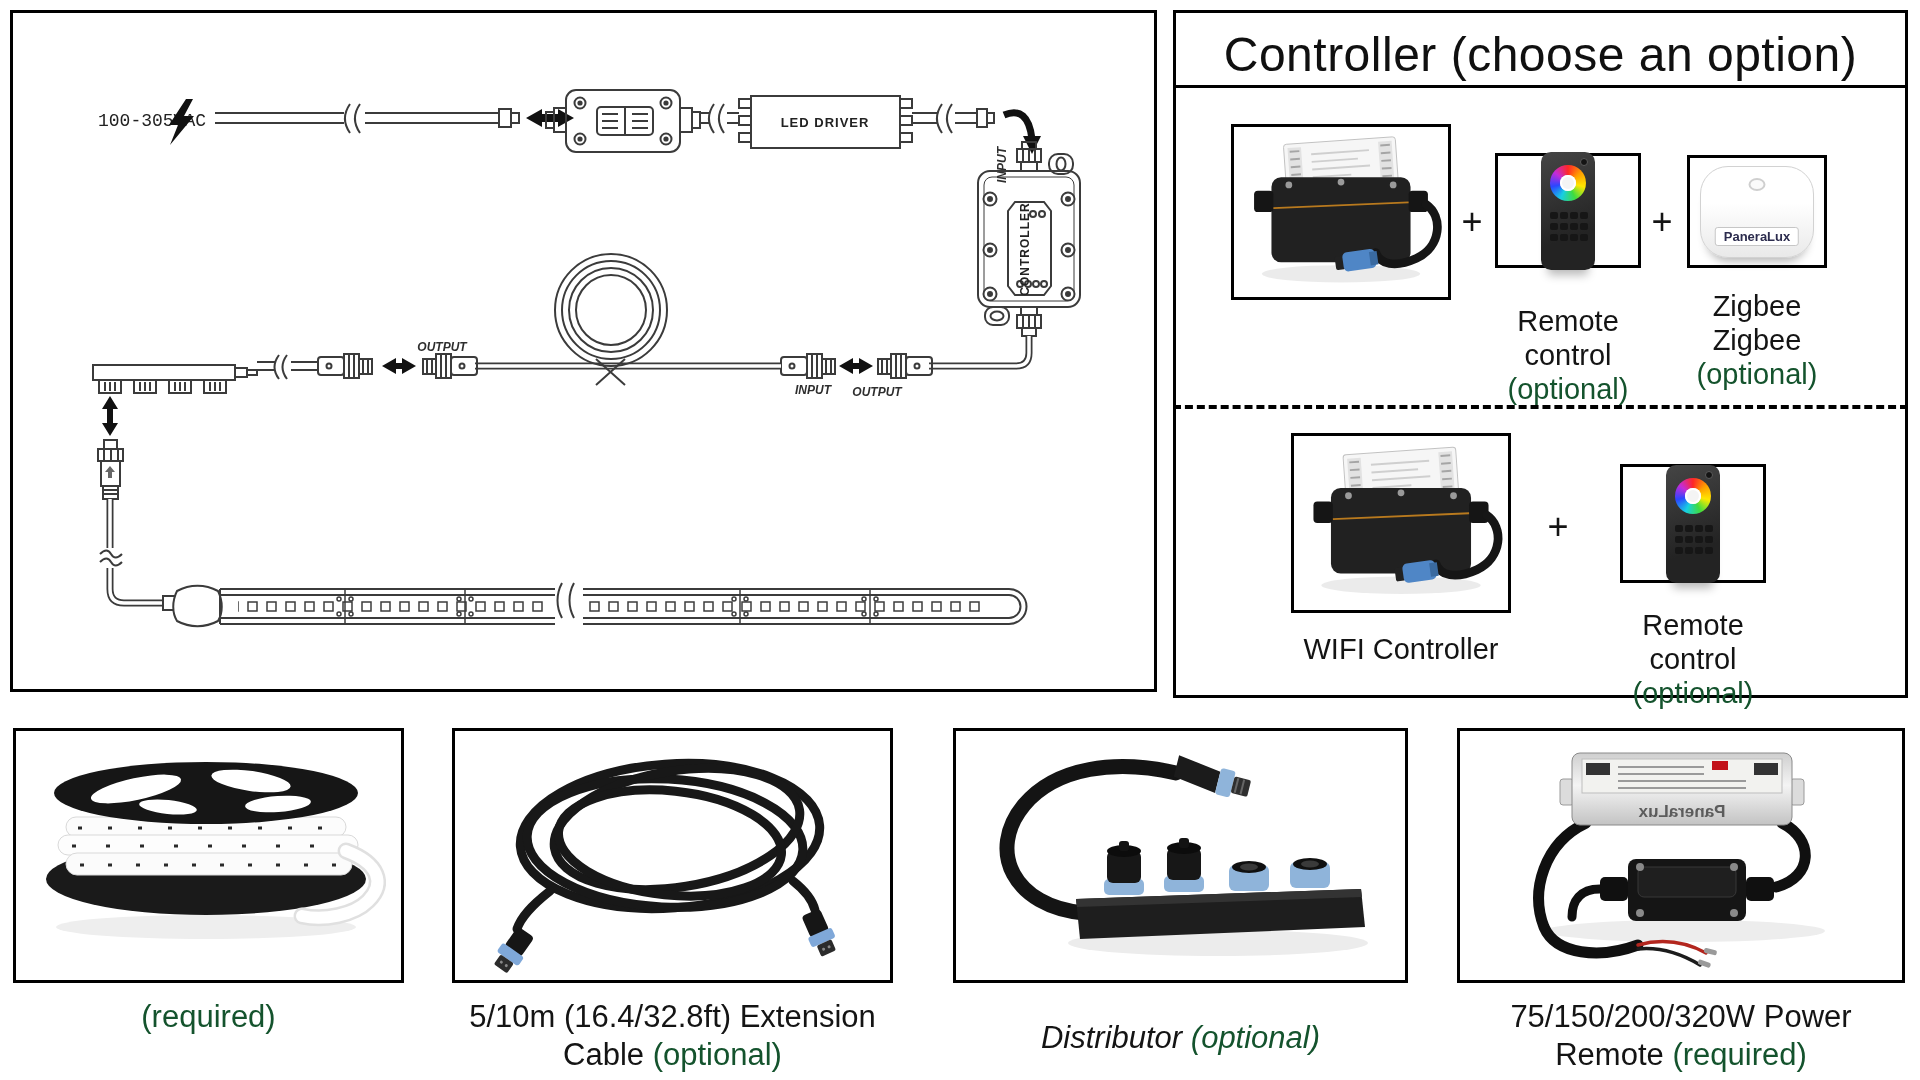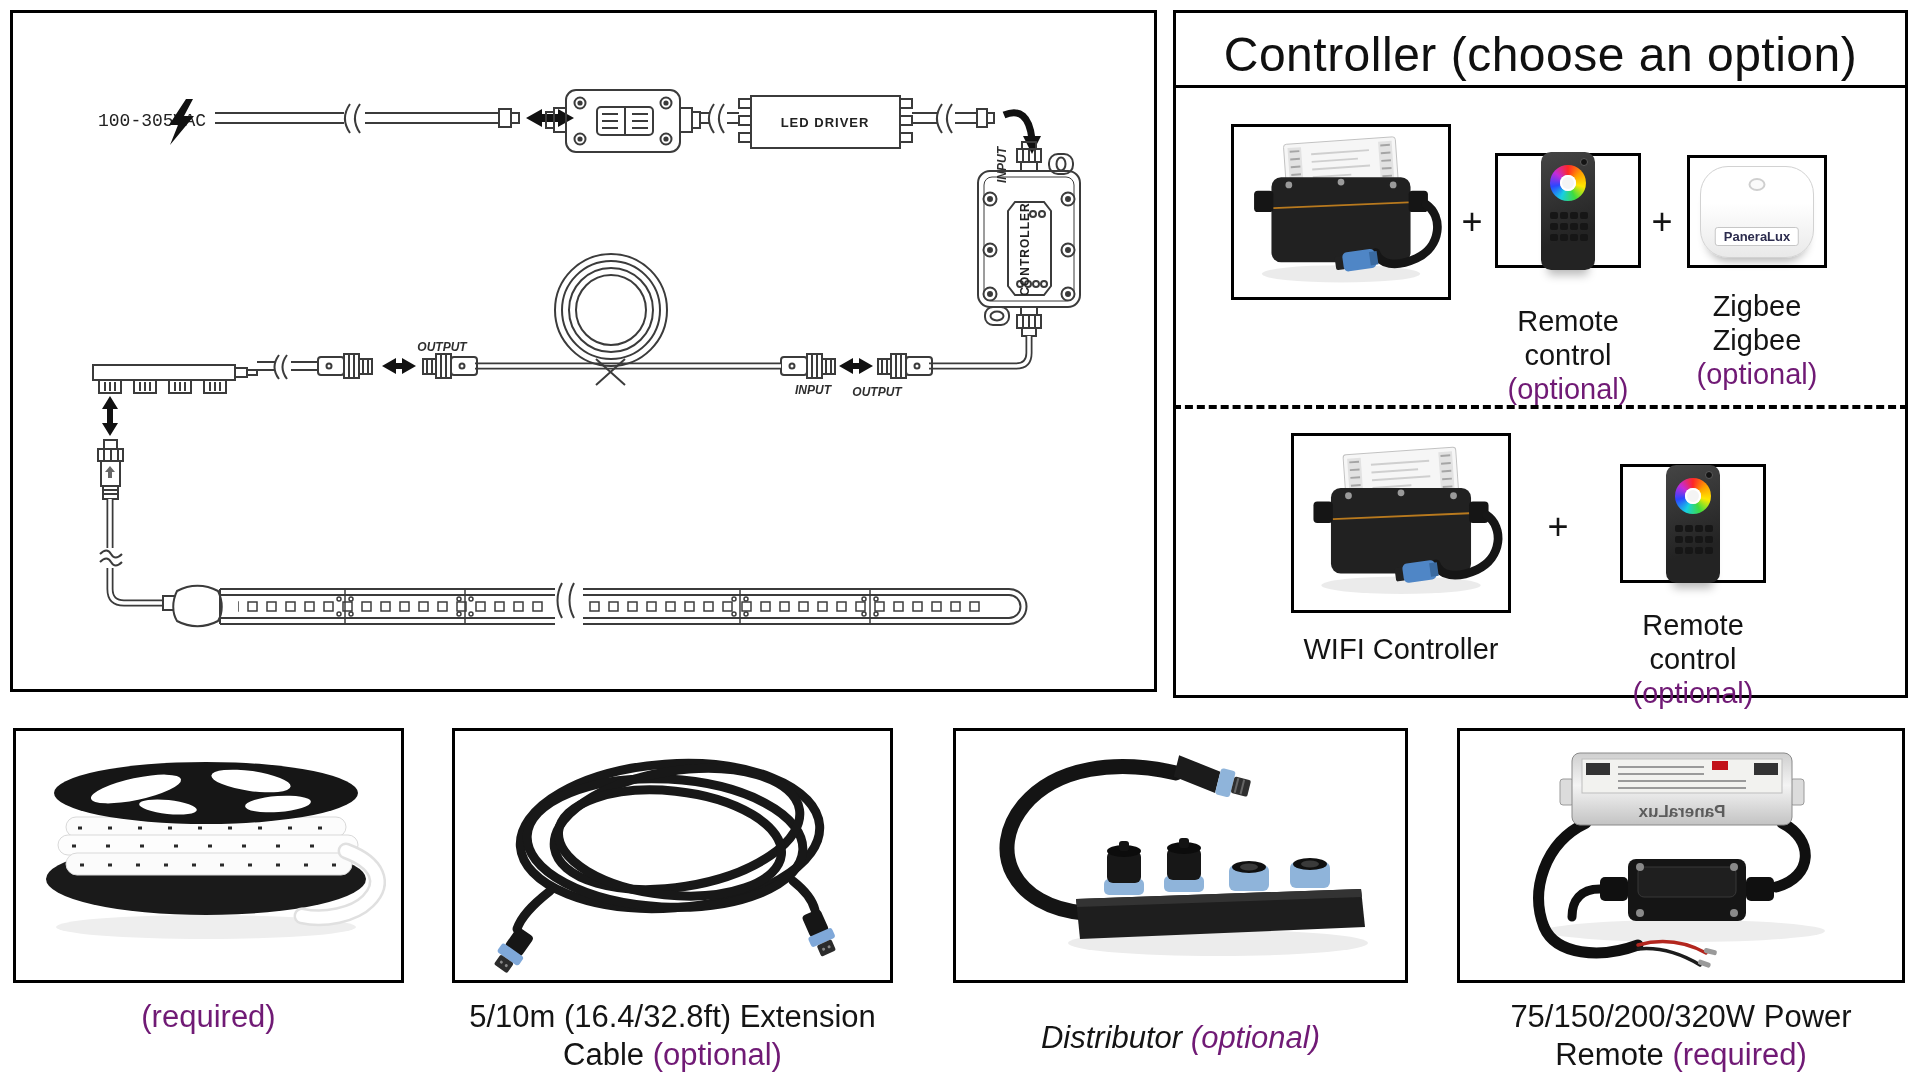--- a/index.html
+++ b/index.html
@@ -6,21 +6,21 @@
   html,body { width:1920px; height:1080px; background:#fff; font-family:"Liberation Sans",sans-serif; color:#111; }
   #root { position:relative; width:1920px; height:1080px; overflow:hidden; background:#fff; }
   .frame { position:absolute; border:3px solid #000; background:#fff; }
   .img-frame { position:absolute; border:3px solid #000; background:#fff; }
   .panel-title { position:absolute; left:0; right:0; top:14px; text-align:center; font-size:48px; color:#101010; letter-spacing:0.5px; }
   .solid-divider { position:absolute; left:-3px; right:-3px; top:72px; height:3px; background:#000; }
   .dashed-divider { position:absolute; left:-3px; right:-3px; top:392px; border-top:4px dashed #000; }
   .opt-label { position:absolute; text-align:center; font-size:29px; line-height:34px; color:#141414; }
   .plus { position:absolute; width:40px; text-align:center; font-size:36px; color:#141414; }
   .caption { position:absolute; text-align:center; font-size:31px; line-height:38px; color:#141414; }
-  .red { color:#701a75; }
+  .red { color:#14532d; }
   
   .mono { font-family:"Liberation Mono",monospace; }
   text.dt { font-family:"Liberation Sans",sans-serif; font-style:italic; font-weight:bold; font-size:12px; fill:#2e2e2e; }
   
   .remote { width:100%; height:100%; display:flex; align-items:center; justify-content:center; }
   .remote-body { position:relative; width:54px; height:118px; border-radius:10px;
                  background:linear-gradient(160deg,#454545,#232323 70%);
                  box-shadow:0 12px 10px -7px rgba(0,0,0,.28); }
   .remote-power { position:absolute; top:6px; right:7px; width:8px; height:8px; border-radius:50%;
                   background:#141414; border:1.5px solid #5a5a5a; }

